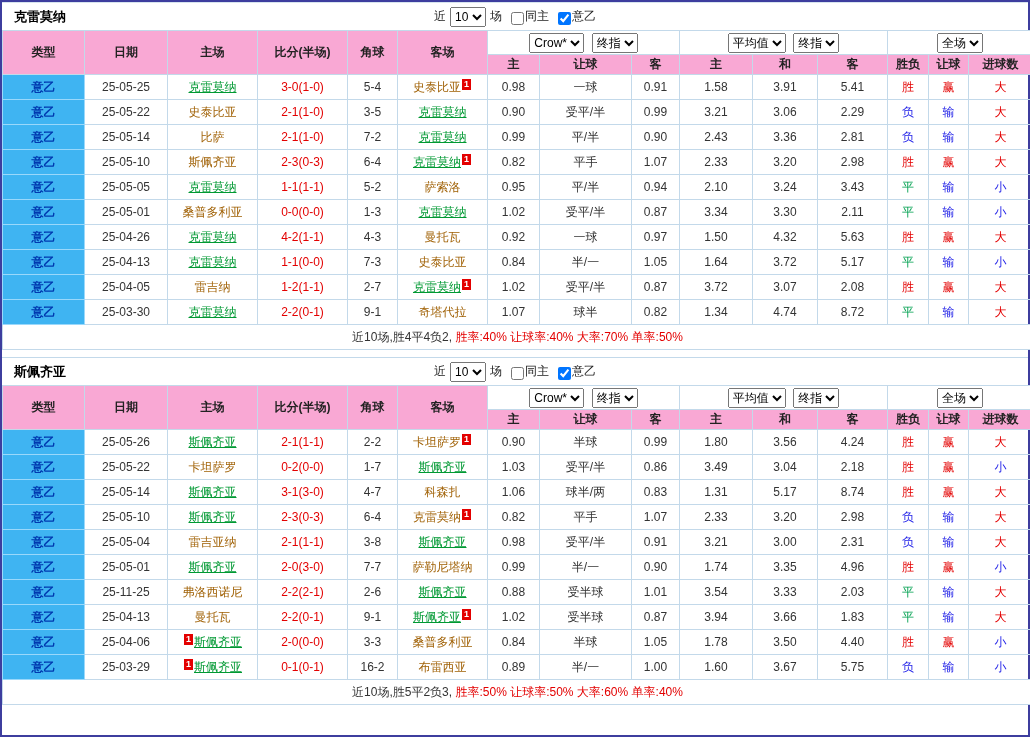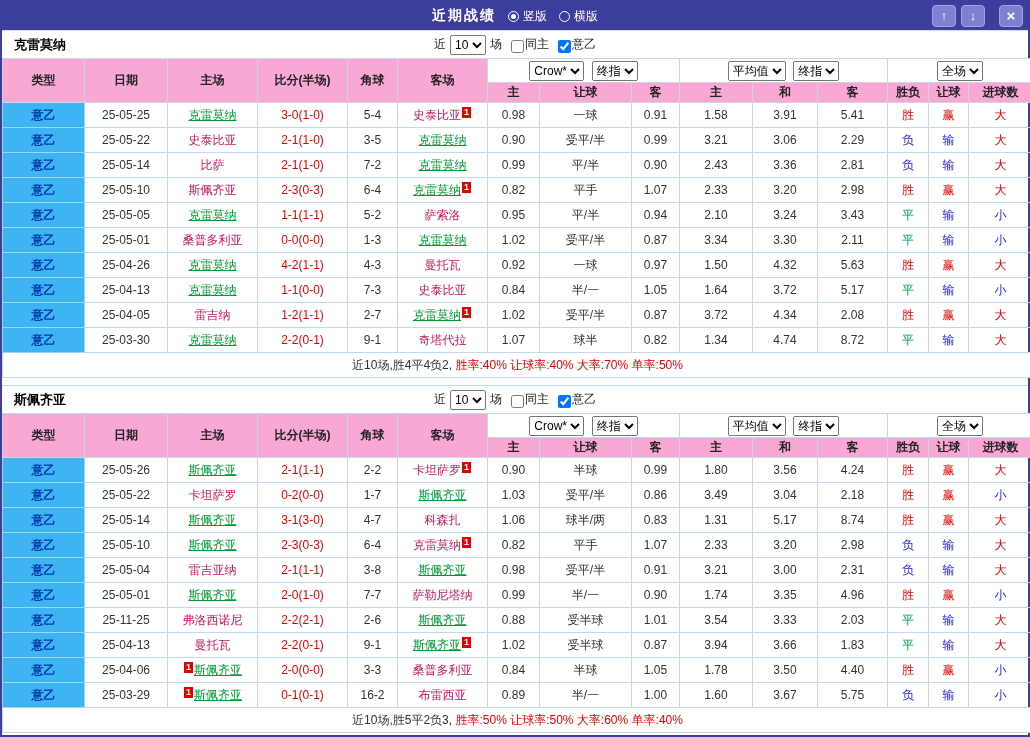--- a/index.html
+++ b/index.html
@@ -33,49 +33,31 @@
   .results-table thead th{background:#f9a8d4;font-weight:bold;color:#222;}
   .results-table thead th.sel-cell{background:#fff;height:24px;}
   .results-table thead tr.subhead-row th{height:20px;}
   .sel-cell select{font-size:12px;height:20px;margin:0 2px;font-family:inherit;}
   td.league{background:#3fb4f2;color:#0039b0;font-weight:bold;border-color:#9ad8fb;}
   td.score{color:#e30000;}
   td.date,td.corner,td.odds{color:#333;}
   .res-red{color:#e30000;}
   .res-blue{color:#2323e8;}
   .res-green{color:#00a050;}
-  .team-link{cursor:pointer;color:#be185d;}
+  .team-link{cursor:pointer;color:#a16207;}
   .team-link.focus{color:#009933;text-decoration:underline;}
   .card{display:inline-block;background:#e30000;color:#fff;font-size:9px;line-height:11px;height:11px;padding:0 2px;margin:0 1px;vertical-align:top;font-weight:bold;}
   tfoot td.footer-cell{background:#fff;height:25px;}
   .sum-black{color:#333;}
   .sum-red{color:#e30000;}
 </style>
 </head>
 <body>
 
 <div class="panel">
-  <div class="topbar">
-    <div class="topbar-center">
-      <span class="title">近期战绩</span>
-      <span class="radio">
-        <span class="radio-dot selected"></span>
-        <span>竖版</span>
-      </span>
-      <span class="radio">
-        <span class="radio-dot"></span>
-        <span>横版</span>
-      </span>
-    </div>
-    <div class="topbar-buttons">
-      <button class="tb-btn"><span>↑</span></button>
-      <button class="tb-btn"><span>↓</span></button>
-      <button class="tb-btn close"><span>×</span></button>
-    </div>
-  </div>
   <div id="sections">
   <div class="section">
     <div class="section-header">
       <span class="team-name">克雷莫纳</span>
       <div class="filter-controls">
         <span>近</span>
         <select><option>10</option></select>
         <span>场</span>
         <span class="chk">
           <input type="checkbox" style="">
@@ -278,21 +260,21 @@
               <td class="league">意乙</td>
               <td class="date">25-04-05</td>
               <td class="team-cell"><span class="team-link">雷吉纳</span></td>
               <td class="score">1-2(1-1)</td>
               <td class="corner">2-7</td>
               <td class="team-cell"><span class="team-link focus">克雷莫纳</span><span class="card">1</span></td>
               <td class="odds">1.02</td>
               <td class="odds">受平/半</td>
               <td class="odds">0.87</td>
               <td class="odds">3.72</td>
-              <td class="odds">4.34</td>
+              <td class="odds">3.07</td>
               <td class="odds">2.08</td>
               <td class="res-red">胜</td>
               <td class="res-red">赢</td>
               <td class="res-red">大</td>
             </tr>
             <tr>
               <td class="league">意乙</td>
               <td class="date">25-03-30</td>
               <td class="team-cell"><span class="team-link focus">克雷莫纳</span></td>
               <td class="score">2-2(0-1)</td>
@@ -470,21 +452,21 @@
               <td class="odds">3.00</td>
               <td class="odds">2.31</td>
               <td class="res-blue">负</td>
               <td class="res-blue">输</td>
               <td class="res-red">大</td>
             </tr>
             <tr>
               <td class="league">意乙</td>
               <td class="date">25-05-01</td>
               <td class="team-cell"><span class="team-link focus">斯佩齐亚</span></td>
-              <td class="score">2-0(1-0)</td>
+              <td class="score">2-0(3-0)</td>
               <td class="corner">7-7</td>
               <td class="team-cell"><span class="team-link">萨勒尼塔纳</span></td>
               <td class="odds">0.99</td>
               <td class="odds">半/一</td>
               <td class="odds">0.90</td>
               <td class="odds">1.74</td>
               <td class="odds">3.35</td>
               <td class="odds">4.96</td>
               <td class="res-red">胜</td>
               <td class="res-red">赢</td>

